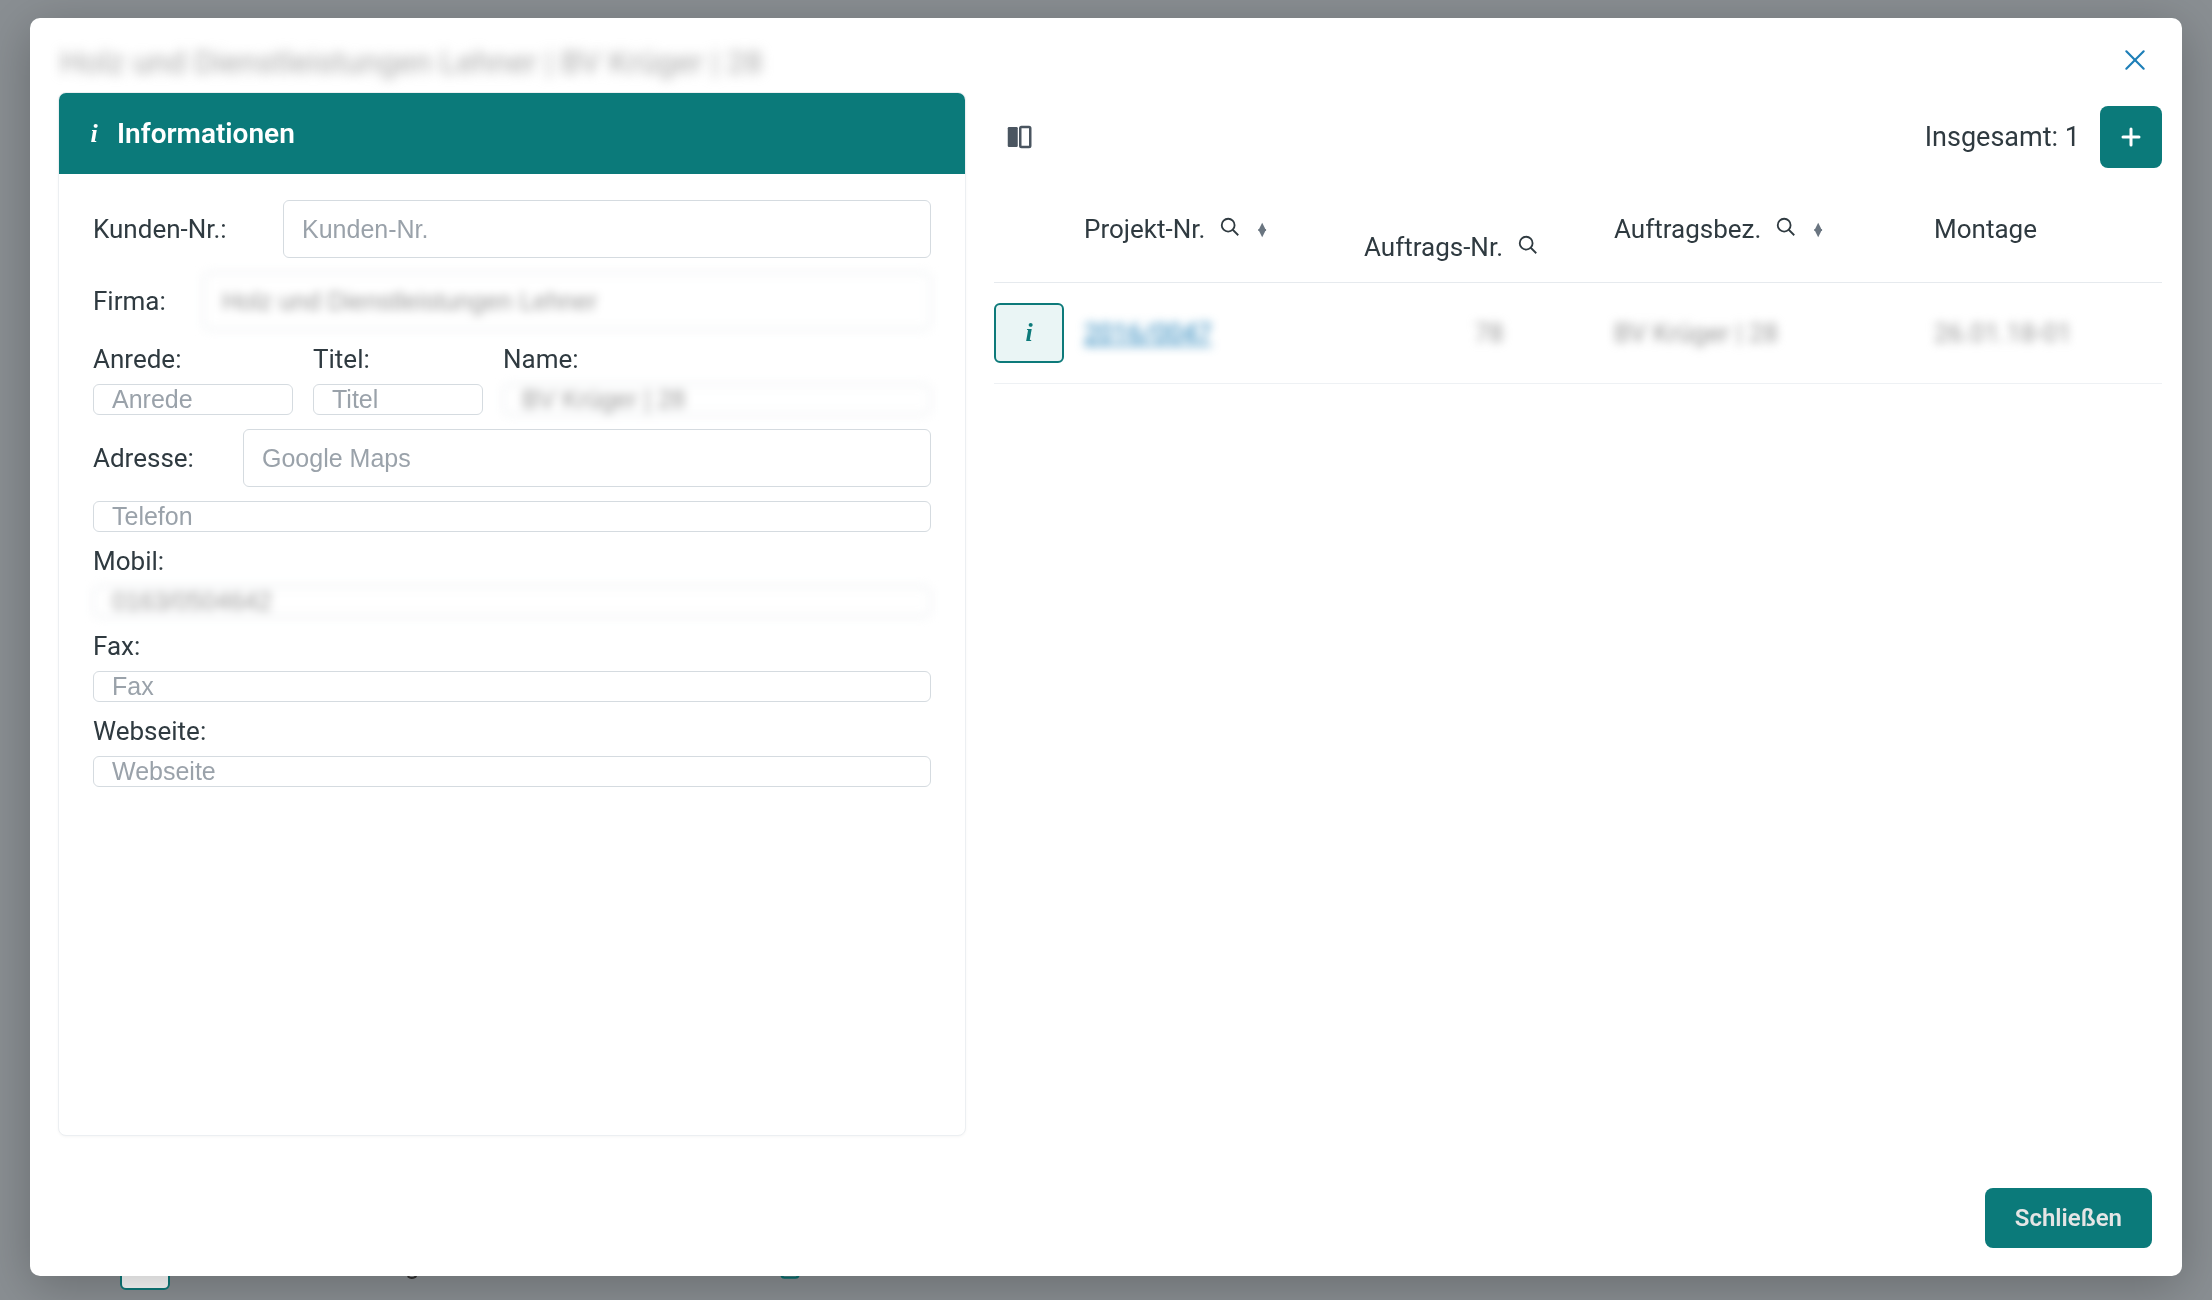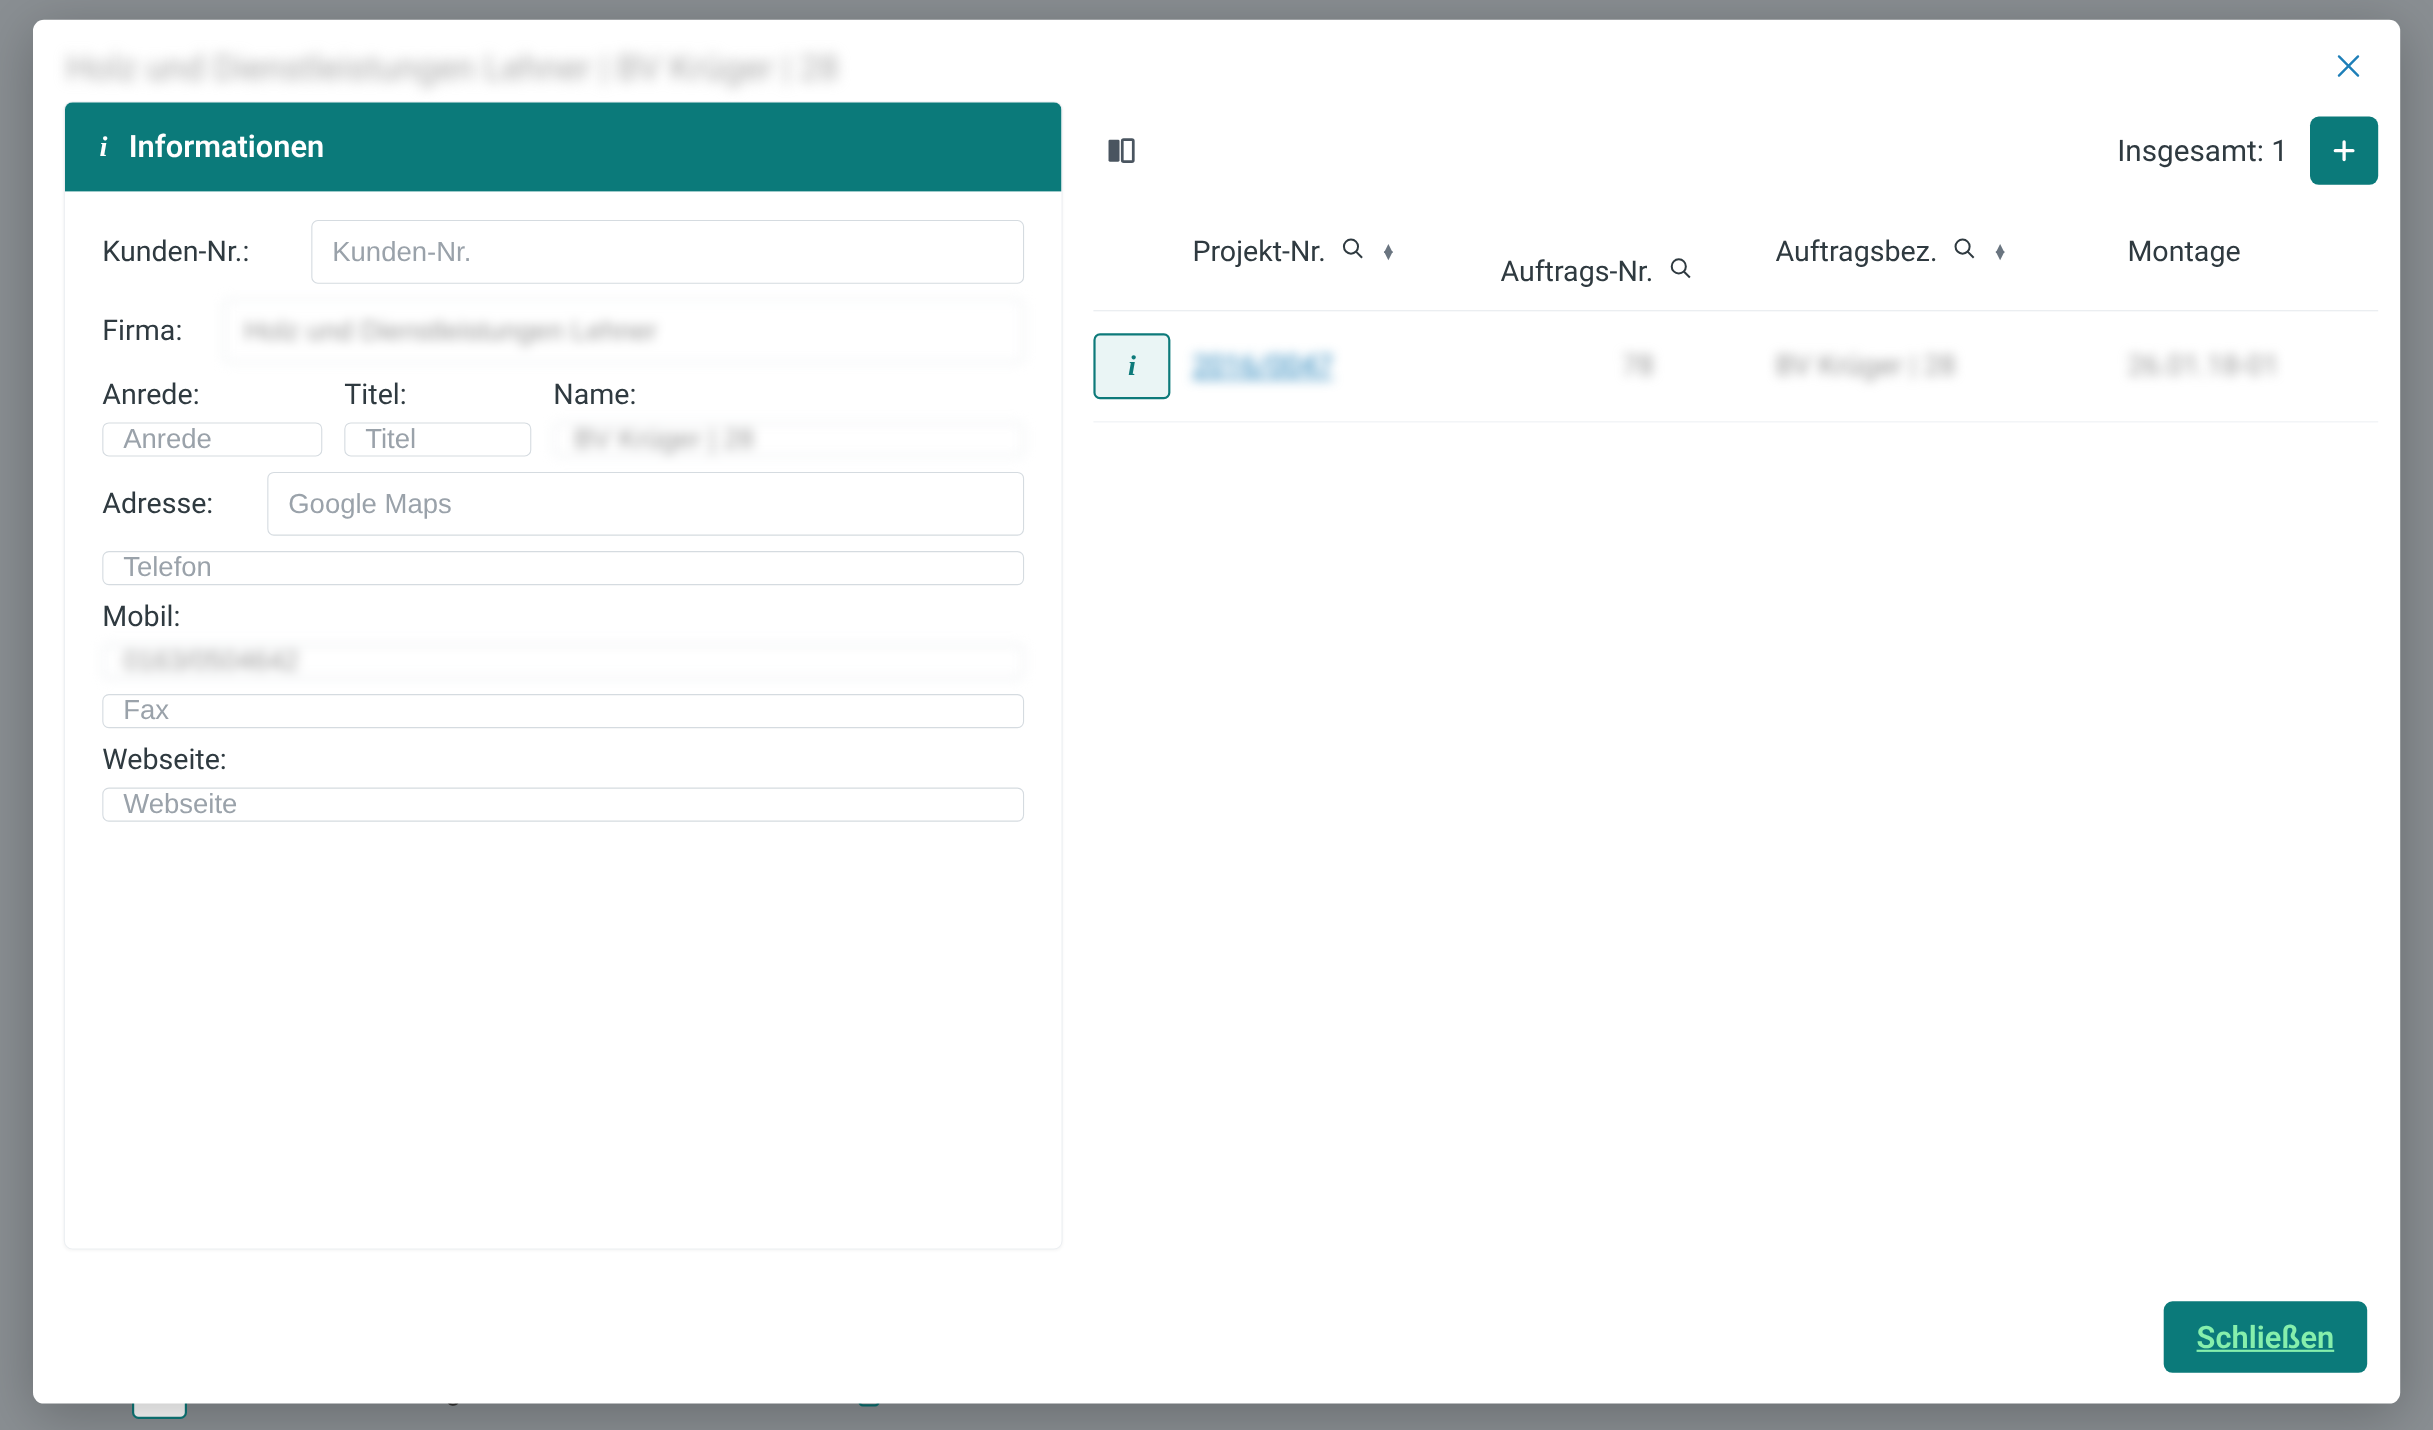--- a/index.html
+++ b/index.html
@@ -252,27 +252,26 @@
   .td-auftrag { flex: 0 0 250px; justify-content: center; display:flex;}
   .td-bez { flex: 0 0 320px; }
   .td-montage { flex: 0 0 150px; }
   .modal-footer {
     display: flex;
     justify-content: flex-end;
     padding: 24px 30px 28px 30px;
   }
   .close-action {
     background: #0b7a7a;
-    color: #86efac;
+    color: #e5e5e5;
     border-radius: 8px;
-    font-size: 28px;
+    font-size: 24px;
     font-weight: 600;
     padding: 16px 30px;
     cursor: pointer;
-    text-decoration: underline;
   }
   .sort-icon {
     display: inline-flex;
     flex-direction: column;
     line-height: 6px;
     font-size: 12px;
     color: #6a7580;
   }
   .sort-icon span {font-size:14px;}
   .mag {
@@ -353,20 +352,21 @@
         <div class="row-block">
           <input class="input" placeholder="Telefon" style="">
         </div>
 
         <div class="row-block">
           <span class="lbl">Mobil:</span>
           <input class="input blurred" value="0163/0504642" style="">
         </div>
 
         <div class="row-block">
+          <span class="lbl">Fax:</span>
           <input class="input" placeholder="Fax" style="">
         </div>
 
         <div class="row-split">
           <div class="col" style="flex:1">
             <span class="lbl">Webseite:</span>
             <input class="input" placeholder="Webseite" style="">
           </div>
         </div>
 

